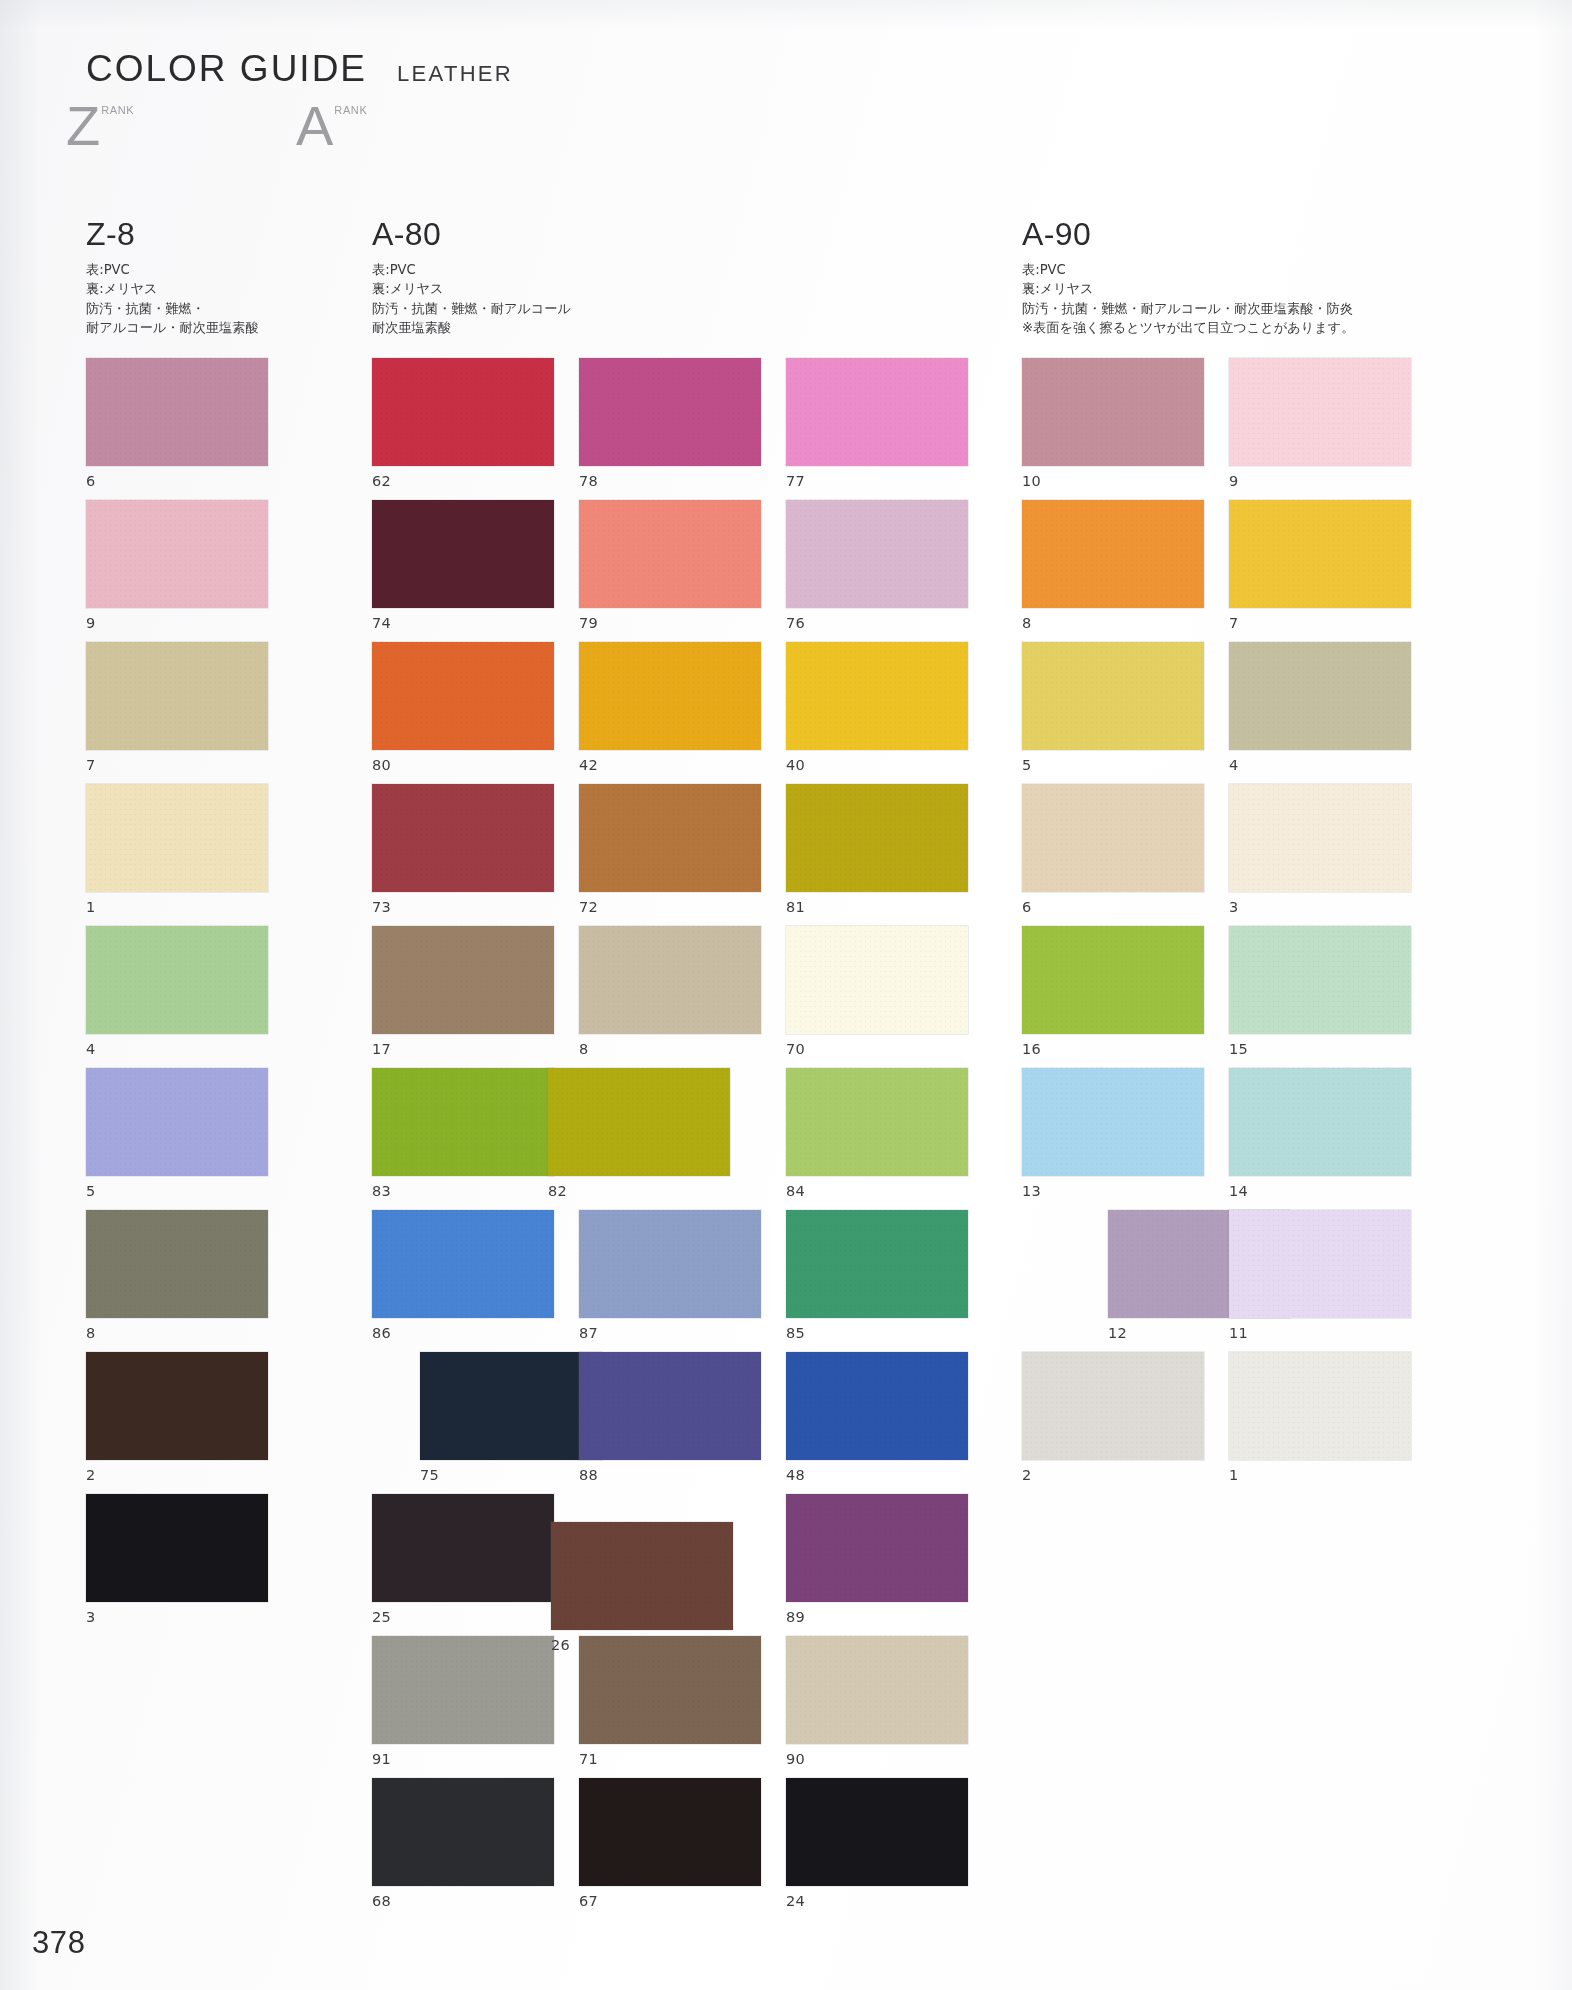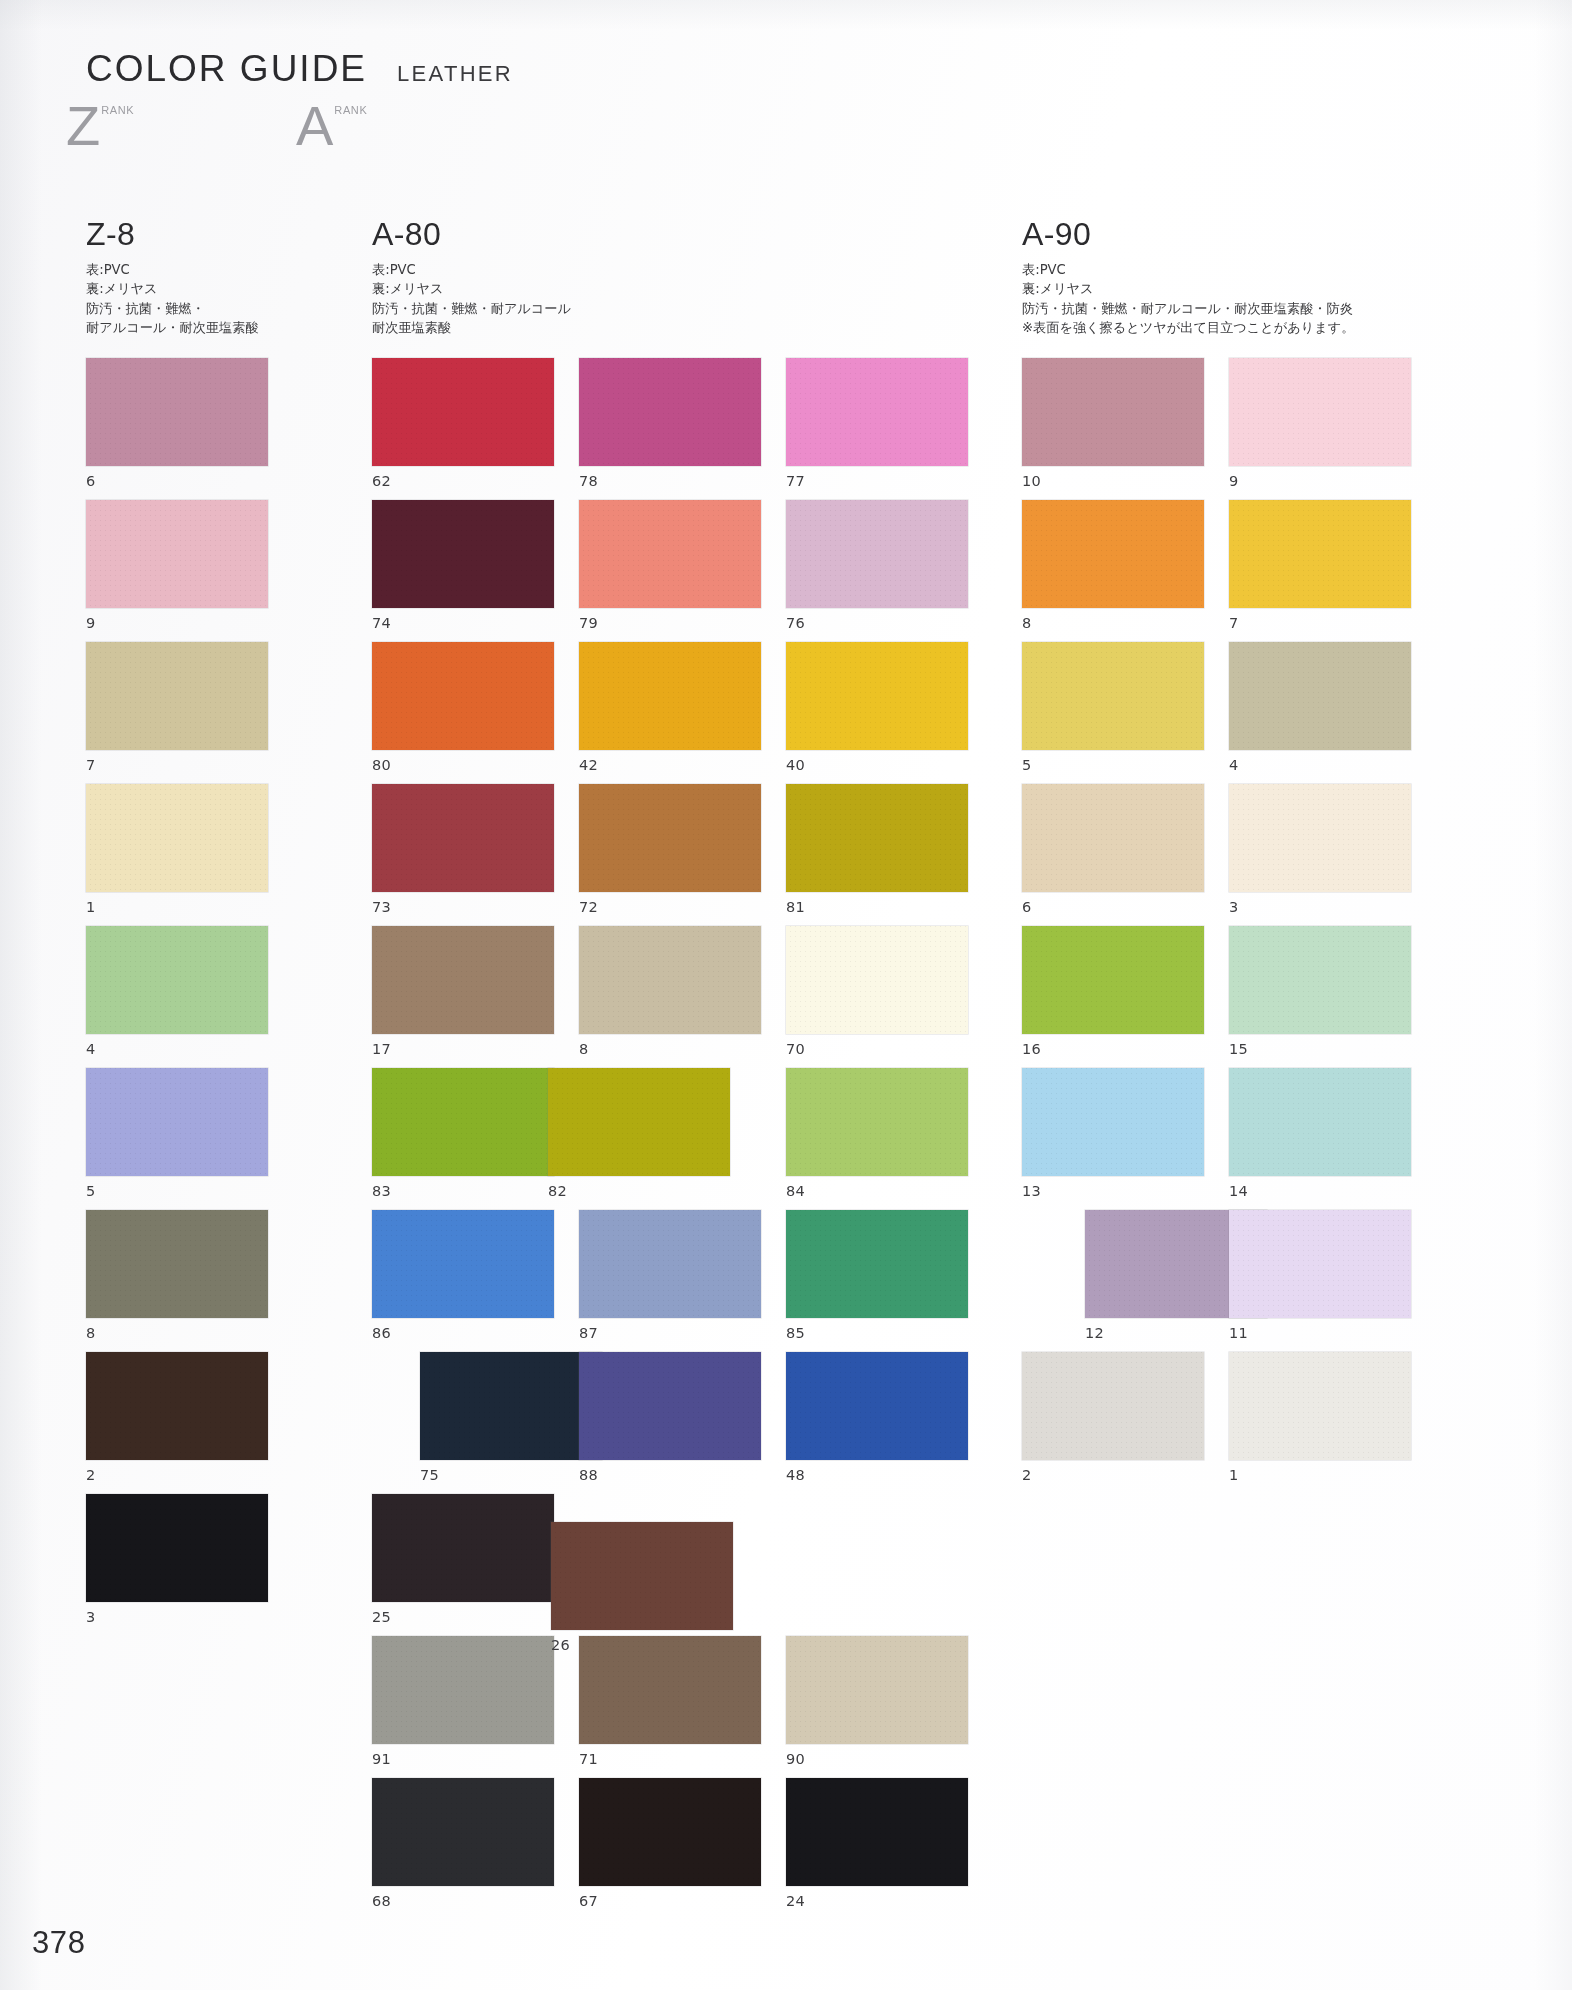--- a/index.html
+++ b/index.html
@@ -352,20 +352,24 @@
       <div class="swatch-label">84</div>
     </div>
     <div class="swatch-cell" style="left: 786px; top: 1210px;">
       <div class="swatch-chip" style="width: 182px; height: 108px; background: rgb(60, 154, 110);"></div>
       <div class="swatch-label">85</div>
     </div>
     <div class="swatch-cell" style="left: 786px; top: 1352px;">
       <div class="swatch-chip" style="width: 182px; height: 108px; background: rgb(43, 85, 171);"></div>
       <div class="swatch-label">48</div>
     </div>
+    <div class="swatch-cell" style="left: 786px; top: 1494px;">
+      <div class="swatch-chip" style="width: 182px; height: 108px; background: rgb(123, 66, 121);"></div>
+      <div class="swatch-label">89</div>
+    </div>
     <div class="swatch-cell" style="left: 786px; top: 1636px;">
       <div class="swatch-chip" style="width: 182px; height: 108px; background: rgb(211, 201, 179);"></div>
       <div class="swatch-label">90</div>
     </div>
     <div class="swatch-cell" style="left: 786px; top: 1778px;">
       <div class="swatch-chip" style="width: 182px; height: 108px; background: rgb(23, 23, 27);"></div>
       <div class="swatch-label">24</div>
     </div>
     <div class="swatch-cell" style="left: 1022px; top: 358px;">
       <div class="swatch-chip" style="width: 182px; height: 108px; background: rgb(194, 143, 155);"></div>
@@ -384,21 +388,21 @@
       <div class="swatch-label">6</div>
     </div>
     <div class="swatch-cell" style="left: 1022px; top: 926px;">
       <div class="swatch-chip" style="width: 182px; height: 108px; background: rgb(156, 193, 65);"></div>
       <div class="swatch-label">16</div>
     </div>
     <div class="swatch-cell" style="left: 1022px; top: 1068px;">
       <div class="swatch-chip" style="width: 182px; height: 108px; background: rgb(168, 214, 238);"></div>
       <div class="swatch-label">13</div>
     </div>
-    <div class="swatch-cell" style="left: 1045px; top: 1210px; padding-left: 40px;">
+    <div class="swatch-cell" style="left: 1068px; top: 1210px; padding-left: 40px;">
       <div class="swatch-chip" style="width: 182px; height: 108px; background: rgb(176, 157, 187);"></div>
       <div class="swatch-label">12</div>
     </div>
     <div class="swatch-cell" style="left: 1022px; top: 1352px;">
       <div class="swatch-chip" style="width: 182px; height: 108px; background: rgb(222, 219, 214);"></div>
       <div class="swatch-label">2</div>
     </div>
     <div class="swatch-cell" style="left: 1229px; top: 358px;">
       <div class="swatch-chip" style="width: 182px; height: 108px; background: rgb(248, 211, 220);"></div>
       <div class="swatch-label">9</div>

